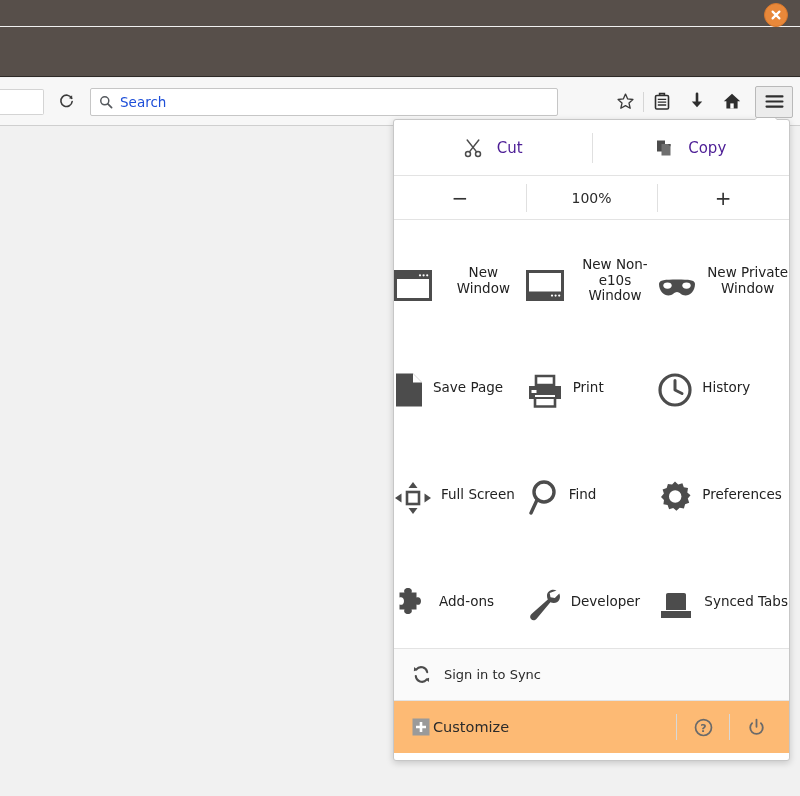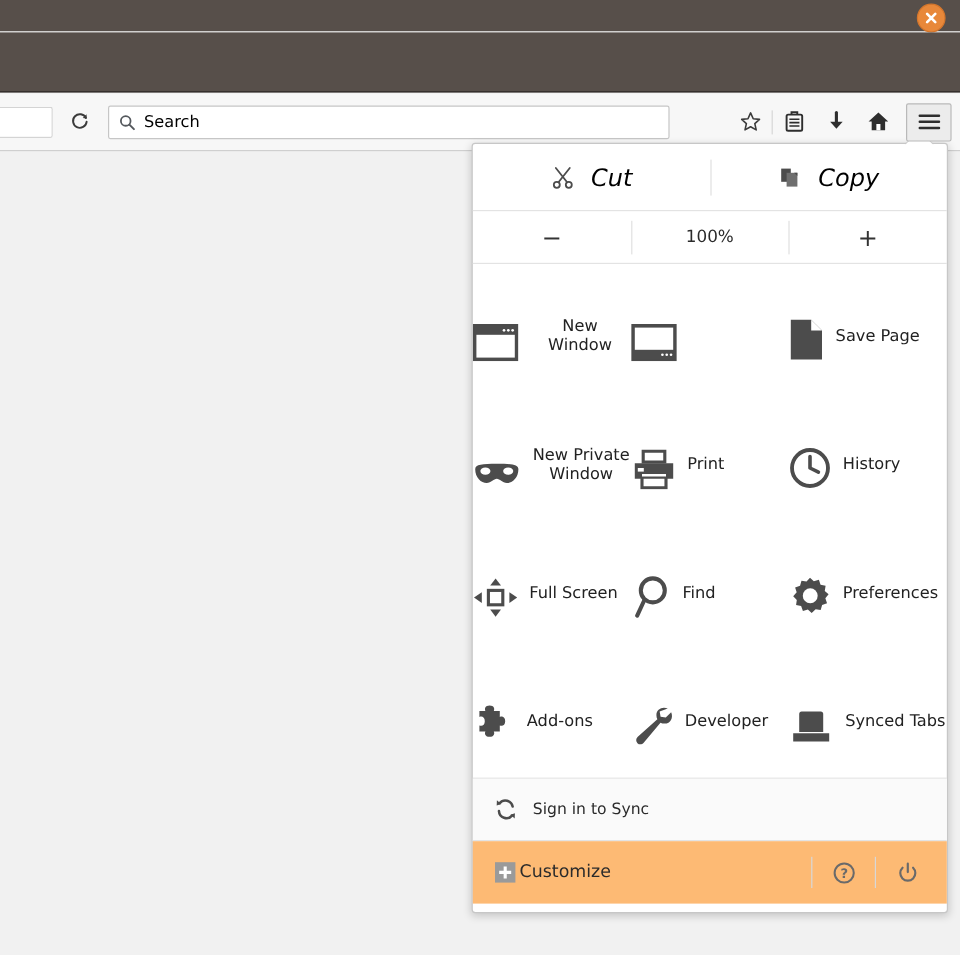--- a/index.html
+++ b/index.html
@@ -47,21 +47,21 @@
     width: 32px; height: 30px;
     display: flex; align-items: center; justify-content: center;
     color: #3b3b3b;
   }
   .reload-btn { margin-left: 6px; margin-right: 8px; }
   .searchbox {
     flex: 0 0 auto; width: 468px; height: 28px;
     background: #fff; border: 1px solid #c6c6c6; border-radius: 2px;
     display: flex; align-items: center; padding: 0 8px; gap: 7px;
   }
-  .search-ph { color: #000000; font-size: 13.5px; }
+  .search-ph { color: #1d4ed8; font-size: 13.5px; }
   .navbar-right {
     margin-left: auto; display: flex; align-items: center; gap: 1px;
     padding-right: 7px;
   }
   .navbar-right .icon-btn { width: 34px; }
   .vsep { width: 1px; height: 20px; background: #d6d6d6; }
   .hamburger-btn {
     width: 38px; height: 32px; margin-left: 5px;
     background: #ececec;
     border: 1px solid #b9b9b9; border-radius: 2px;
@@ -96,23 +96,22 @@
 
   
   .edit-row {
     display: flex; align-items: center;
     height: 56px;
     border-bottom: 1px solid #e3e3e3;
   }
   .edit-item {
     flex: 1; display: flex; align-items: center; justify-content: center;
     gap: 14px; height: 100%;
-    font-size: 20px; color: #000000;
+    font-size: 15px; color: #4c1d95;
     position: relative;
-    font-style: italic;
   }
   .edit-item + .edit-item::before {
     content: ""; position: absolute; left: 0; top: 13px;
     width: 1px; height: 30px; background: #e0e0e0;
   }
 
   
   .zoom-row {
     display: flex; align-items: center;
     height: 44px;
@@ -297,41 +296,42 @@
       <div class="grid-cell">
         <span class="glyph">
           <svg width="38" height="31" viewBox="0 0 38 31">
             <rect x="1.5" y="1.5" width="35" height="28" fill="none" stroke="#4c4c4c" stroke-width="3"></rect>
             <rect x="1.5" y="21.5" width="35" height="8" fill="#4c4c4c"></rect>
             <circle cx="26" cy="25.6" r="1.1" fill="#fff"></circle>
             <circle cx="29.6" cy="25.6" r="1.1" fill="#fff"></circle>
             <circle cx="33.2" cy="25.6" r="1.1" fill="#fff"></circle>
           </svg>
         </span>
-      </div>
-
-      <div class="grid-cell">
-        <span class="glyph">
-          <svg width="30" height="36" viewBox="0 0 30 36">
-            <path d="M2 1.5 L19 1.5 L28 10.5 L28 34.5 L2 34.5 Z" fill="#4c4c4c"></path>
-            <path d="M19 1.5 L19 10.5 L28 10.5 Z" fill="#ffffff"></path>
-          </svg>
-        </span>
-        <span class="grid-label">Save Page</span>
+        <span class="grid-label">New Non-e10s Window</span>
       </div>
 
       <div class="grid-cell">
         <span class="glyph">
           <svg width="40" height="24" viewBox="0 0 40 24">
             <path d="M2 7 C2 3 8 2.5 20 2.5 C32 2.5 38 3 38 7 C38 14 33 18.5 28.5 18.5 C24.5 18.5 22.5 15 20 15 C17.5 15 15.5 18.5 11.5 18.5 C7 18.5 2 14 2 7 Z" fill="#4c4c4c"></path>
             <ellipse cx="10.5" cy="8.6" rx="4.2" ry="3.1" fill="#ffffff"></ellipse>
             <ellipse cx="29.5" cy="8.6" rx="4.2" ry="3.1" fill="#ffffff"></ellipse>
           </svg>
         </span>
         <span class="grid-label">New Private Window</span>
+      </div>
+
+      <div class="grid-cell">
+        <span class="glyph">
+          <svg width="30" height="36" viewBox="0 0 30 36">
+            <path d="M2 1.5 L19 1.5 L28 10.5 L28 34.5 L2 34.5 Z" fill="#4c4c4c"></path>
+            <path d="M19 1.5 L19 10.5 L28 10.5 Z" fill="#ffffff"></path>
+          </svg>
+        </span>
+        <span class="grid-label">Save Page</span>
       </div>
 
       <div class="grid-cell">
         <span class="glyph">
           <svg width="38" height="34" viewBox="0 0 38 34">
             <path d="M10 2 L28 2 L28 11 L10 11 Z" fill="none" stroke="#4c4c4c" stroke-width="2.6"></path>
             <path d="M3 12 L35 12 L35 25 L3 25 Z" fill="#4c4c4c"></path>
             <rect x="5.5" y="16" width="5" height="3" fill="#ffffff"></rect>
             <path d="M9 21 L29 21 L29 32.5 L9 32.5 Z" fill="none" stroke="#4c4c4c" stroke-width="2.6"></path>
             <path d="M9 21 L29 21 L29 23 L9 23 Z" fill="#ffffff"></path>

